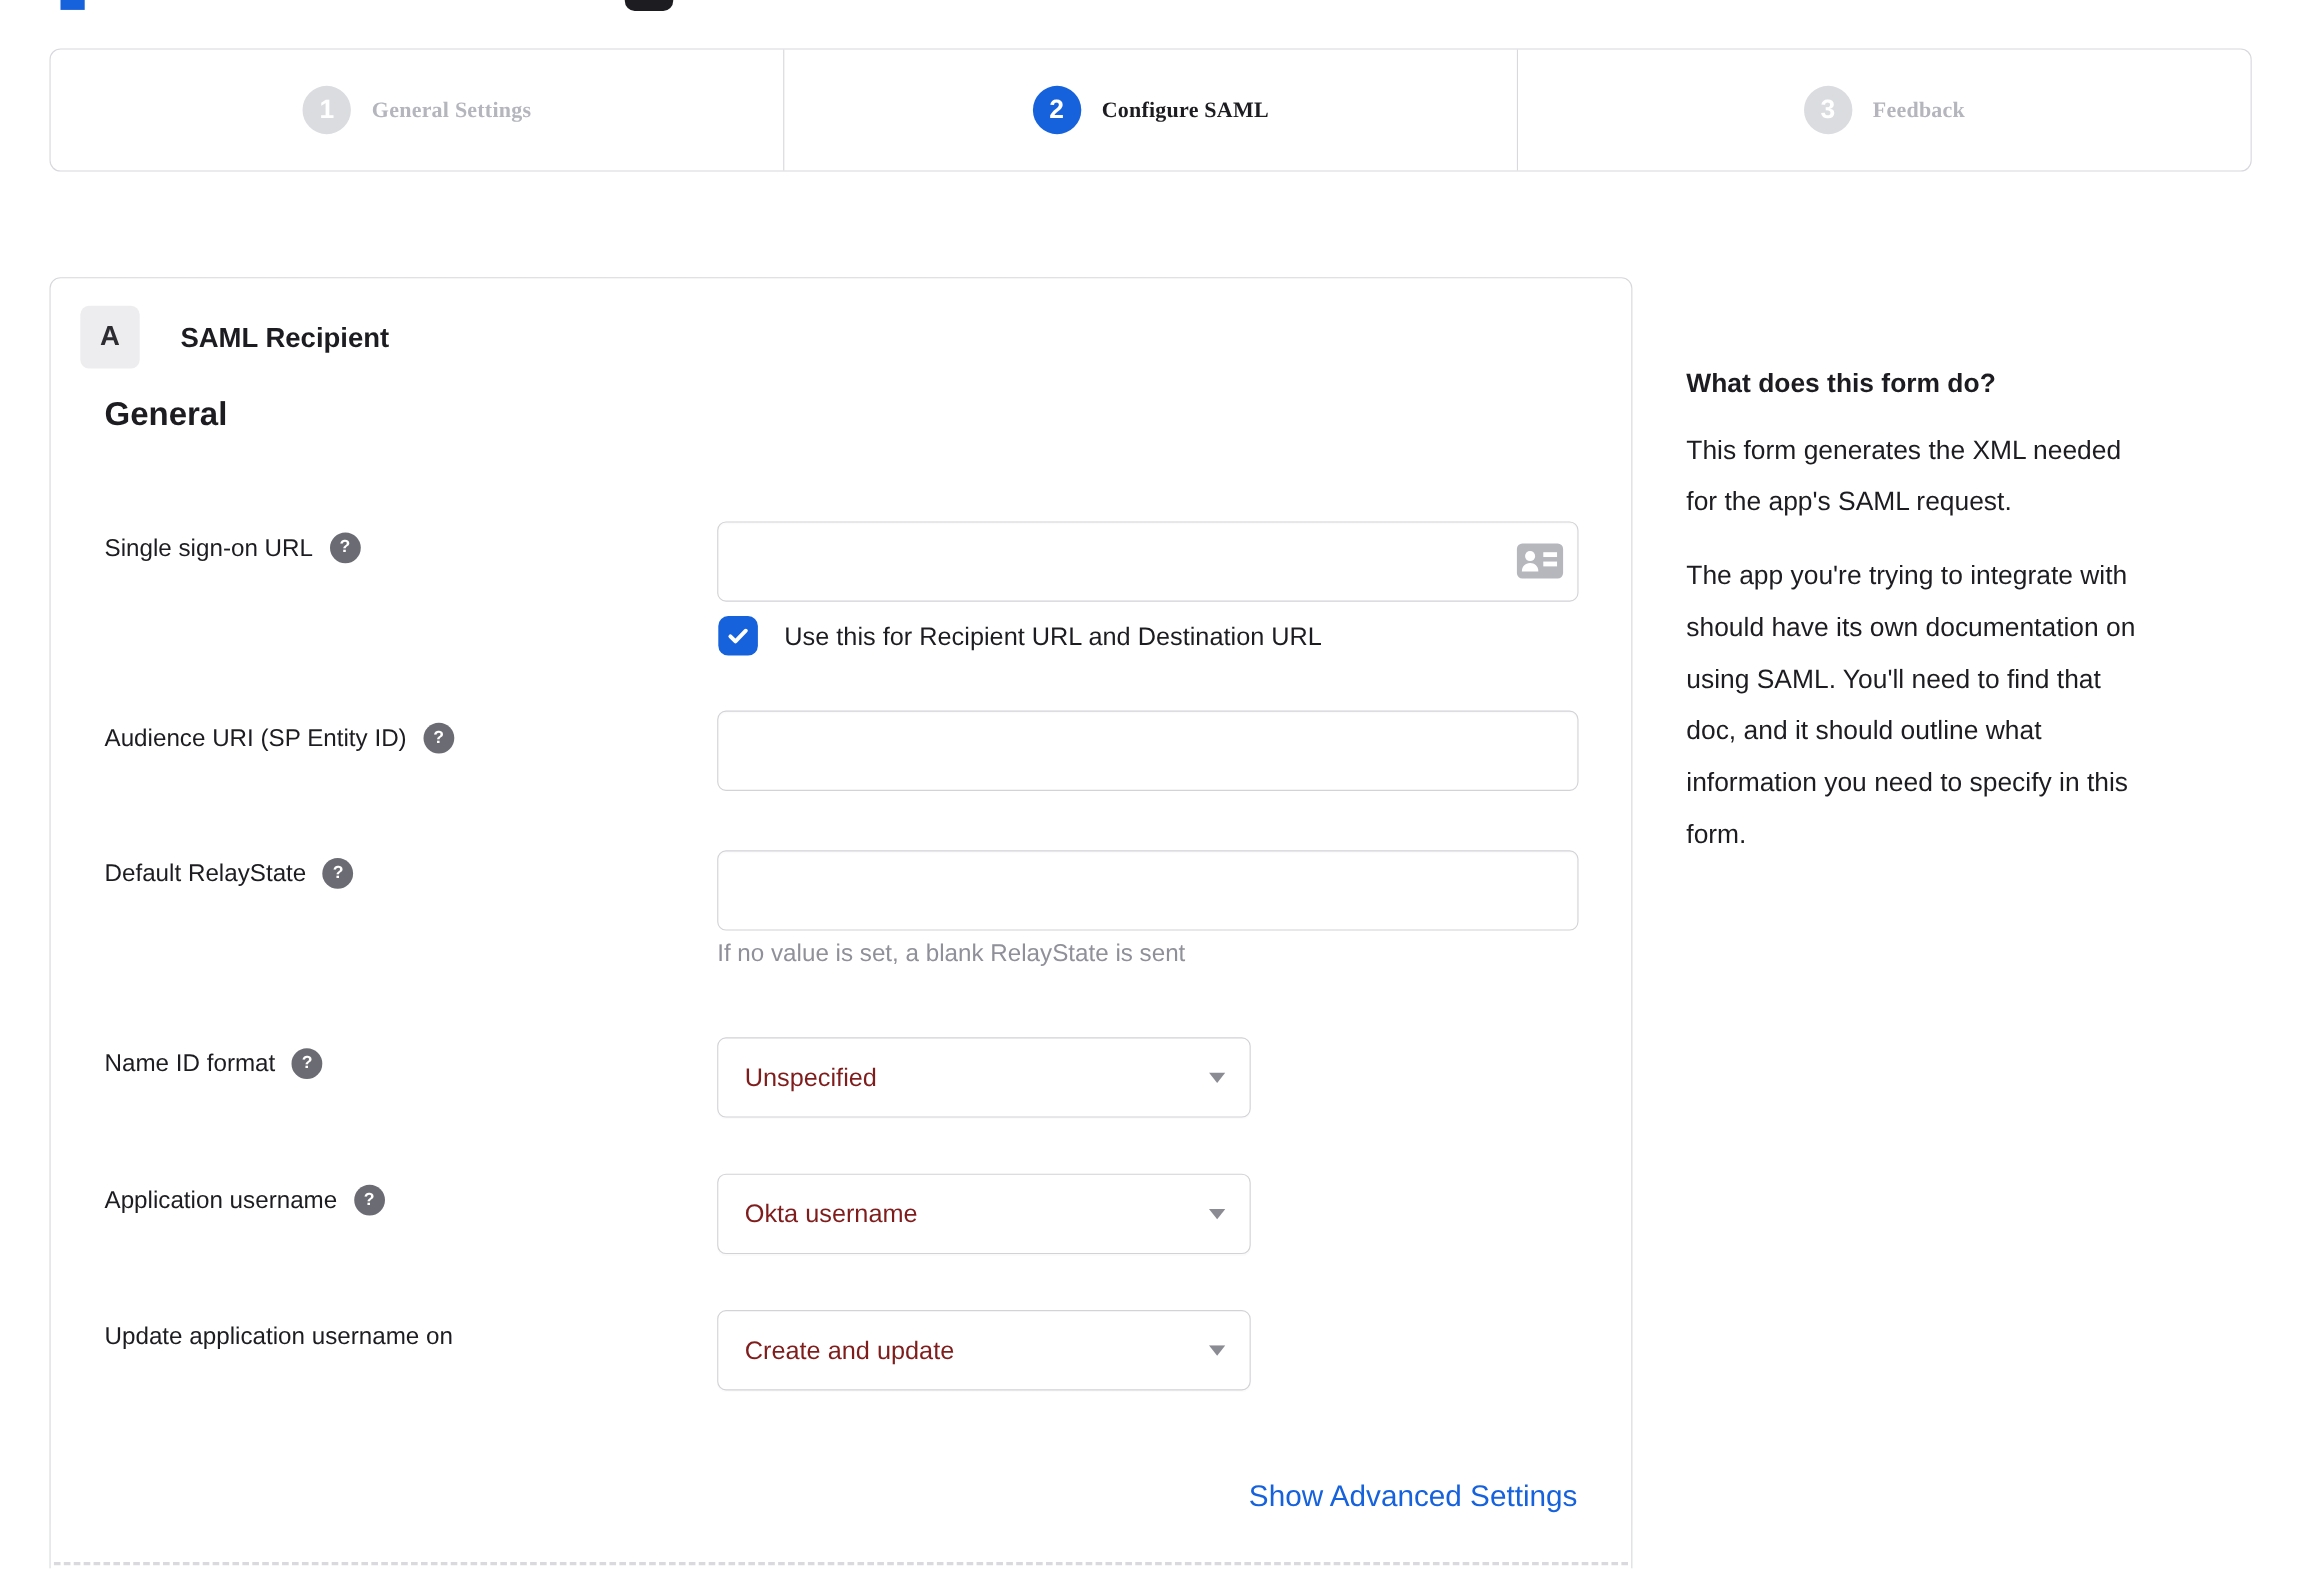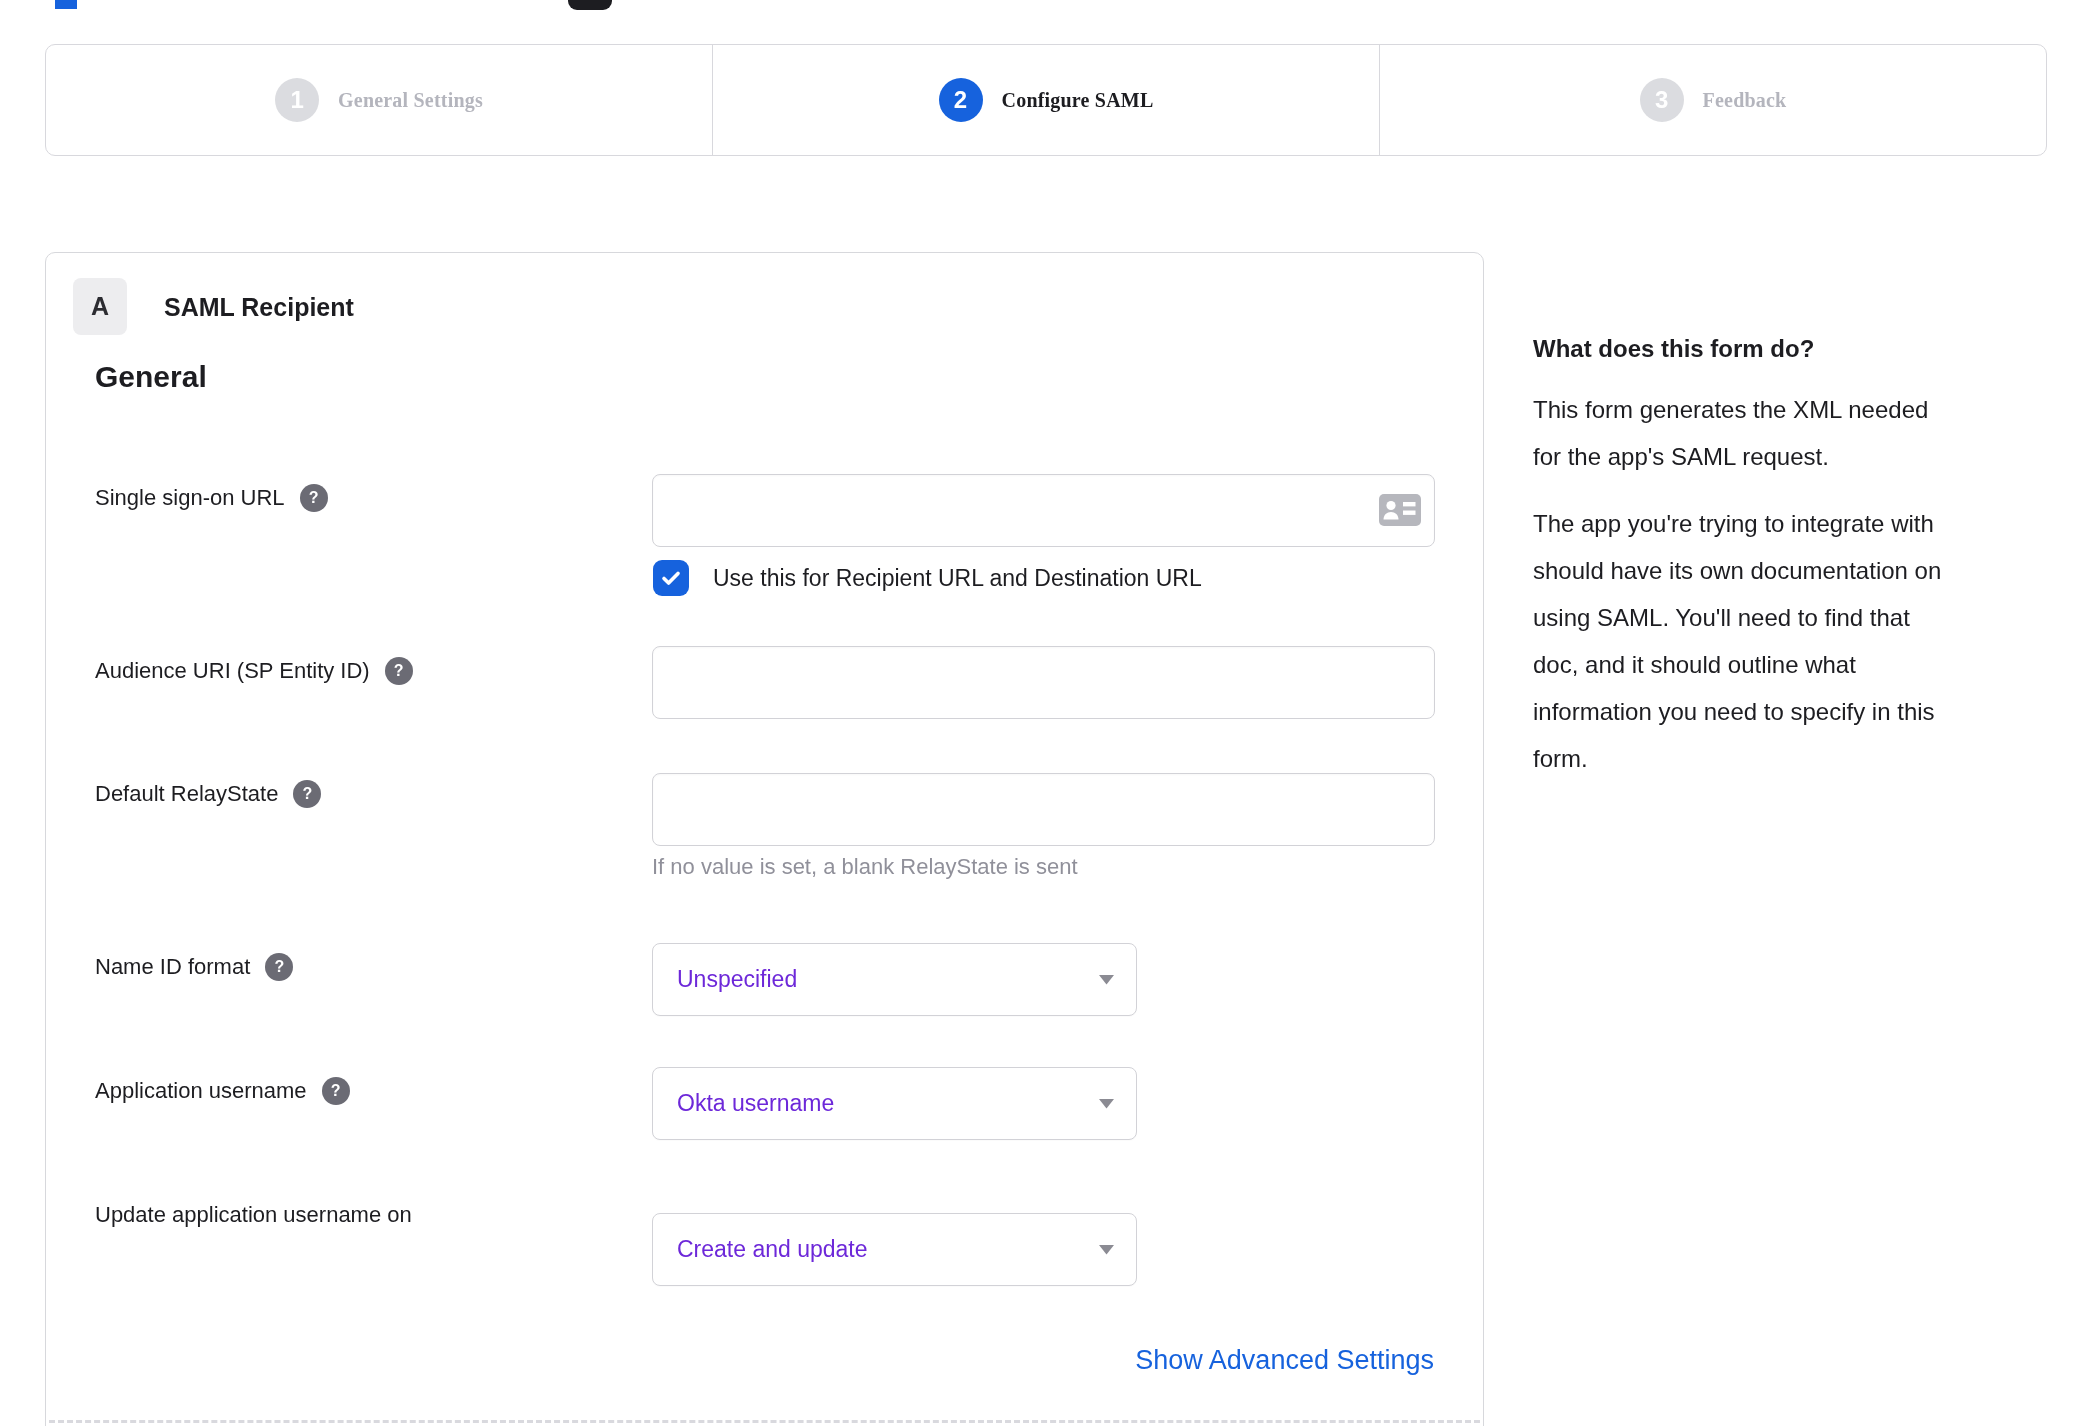--- a/index.html
+++ b/index.html
@@ -40,21 +40,21 @@
                 box-shadow:inset 0 1px 2px rgba(0,0,0,0.03); outline:none; }
   .vcard-icon { position:absolute; left:1332px; top:240px; width:44px; height:34px; }
 
   .checkbox { position:absolute; left:607px; top:307px; width:36px; height:36px; background:#1662dd; border-radius:9px;
               display:flex; align-items:center; justify-content:center; cursor:pointer; }
   .checkbox-label { position:absolute; left:667px; top:307px; height:36px; display:flex; align-items:center; font-size:23px; }
 
   .hint { position:absolute; left:606px; top:601px; font-size:22px; color:#90909a; }
 
   .select { position:absolute; left:606px; width:485px; height:73px; border:1px solid #d2d2d7; border-radius:8px;
-            background:#fff; display:flex; align-items:center; padding:0 24px; font-size:23px; color:#6d28d9;
+            background:#fff; display:flex; align-items:center; padding:0 24px; font-size:23px; color:#7f1d1d;
             box-shadow:0 1px 1px rgba(0,0,0,0.02); cursor:pointer; }
   .select .caret { position:absolute; right:22px; top:50%; transform:translateY(-50%); }
 
   .advanced-link { position:absolute; right:49px; top:1092px; font-size:27px; font-weight:500; color:#1662dd;
                    text-decoration:none; cursor:pointer;text-align:center; }
   .dashed-divider { position:absolute; left:3px; right:3px; top:1167px; border-top:3px dashed #d9d9de; }
 
   
   .sidebar { position:absolute; left:1533px; top:334px; width:505px; }
   .sb-heading { font-size:24px; font-weight:700; line-height:30px; white-space:pre-line; }
@@ -141,21 +141,21 @@
     <div class="select" style="top:814px">
       <span>Okta username</span>
       <svg class="caret" width="15" height="10" viewBox="0 0 15 10">
         <polygon points="0,0 15,0 7.5,9.5" fill="#8b8b93"></polygon>
       </svg>
     </div>
 
     <div class="field-label" style="top:944px">
       <span>Update application username on</span>
     </div>
-    <div class="select" style="top:960px">
+    <div class="select" style="top:938px">
       <span>Create and update</span>
       <svg class="caret" width="15" height="10" viewBox="0 0 15 10">
         <polygon points="0,0 15,0 7.5,9.5" fill="#8b8b93"></polygon>
       </svg>
     </div>
 
     <a class="advanced-link">Show Advanced Settings</a>
 
     <div class="dashed-divider"></div>
   </div>

